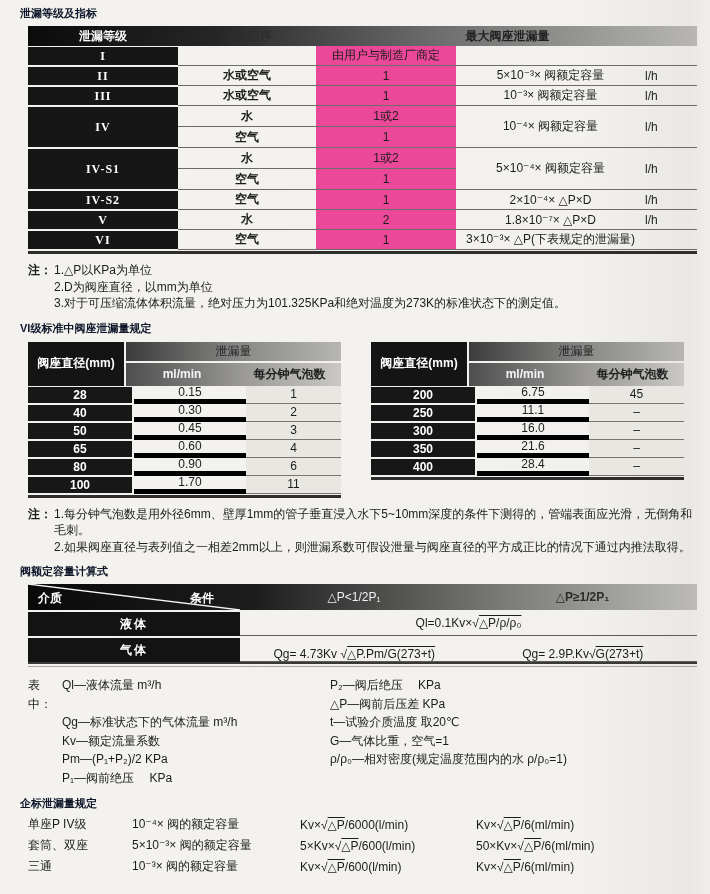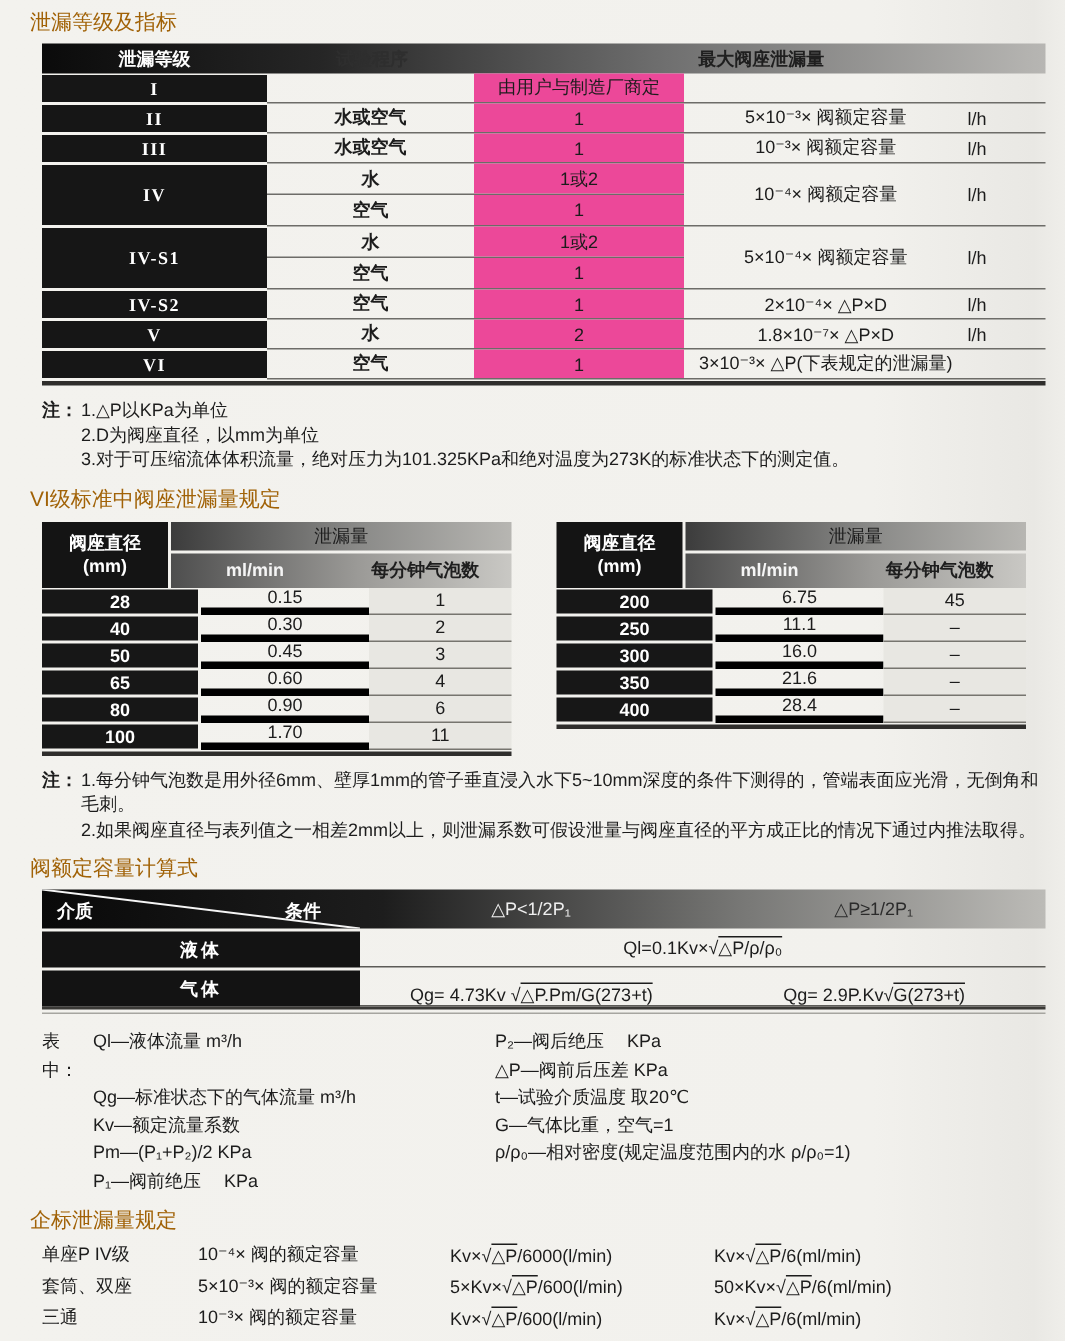--- a/index.html
+++ b/index.html
@@ -3,21 +3,21 @@
 <meta charset="utf-8">
 <style>
   html,body{margin:0;padding:0}
   body{
     width:710px;height:894px;overflow:hidden;
     background:linear-gradient(to right,#f3f2ee 0%,#f2f1ed 82%,#e9e8e4 97%,#efeeea 100%);
     font-family:"Liberation Sans","DejaVu Sans",sans-serif;
     color:#1c1c1c;font-size:12px;
   }
   .page{padding:6px 13px 0 20px;}
-  .sec-title{font-weight:normal;font-size:14px;margin:0 0 0 0;color:#a16207}
+  .sec-title{font-weight:bold;font-size:11px;margin:0 0 0 0;color:#0f172a}
 
   
   .t1{margin:5px 0 0 8px;width:669px}
   .t1-header{display:flex;height:20px;line-height:20px;font-weight:bold;
     background:linear-gradient(to right,#0b0b0b 0%,#262626 28%,#6f6f6f 62%,#b7b6b3 100%);}
   .h-grade{width:150px;text-align:center;color:#fdfdfd}
   .h-med{width:138px;text-align:center;color:#f4f4f4}
   .h-proc{width:140px;text-align:center;color:#2e2e2e}
   .h-leak{flex:1;text-align:center;color:#1f1f1f}
   .t1-row{display:flex;align-items:stretch;min-height:20px}
@@ -37,22 +37,22 @@
   
   .notes{margin:8px 0 0 8px;line-height:16.5px}
   .nline{display:flex}
   .nlabel{width:26px;flex:none;font-weight:bold}
   .nindent{padding-left:26px}
 
   
   .t2wrap{display:flex;gap:30px;margin:6px 0 0 8px}
   .t2{width:313px}
   .t2-head{display:flex;height:44px}
-  .t2-diam{width:84px;margin-right:2px;background:#141414;color:#fff;font-weight:bold;
-    display:flex;flex-direction:column;align-items:center;justify-content:center;line-height:15px}
+  .t2-diam{width:96px;margin-right:2px;background:#141414;color:#fff;font-weight:bold;
+    display:flex;flex-direction:row;align-items:center;justify-content:center;line-height:15px}
   .t2-right{flex:1;display:flex;flex-direction:column}
   .t2-leak{height:19px;line-height:19px;text-align:center;font-weight:normal;color:#1d1d1d;margin-bottom:2px;
     background:linear-gradient(to right,#3c3c3c 0%,#8a8a88 55%,#b7b6b2 100%)}
   .t2-sub{flex:1;display:flex;align-items:center;font-weight:bold;
     background:linear-gradient(to right,#4e4e4e 0%,#9b9a97 55%,#c9c8c4 100%)}
   .t2-sub .ml{width:112px;text-align:center;color:#f5f5f5}
   .t2-sub .bub{flex:1;text-align:center;color:#1e1e1e}
   .t2-row{display:flex;height:18px;align-items:stretch}
   .t2-d{width:104px;background:#171717;color:#fff;margin:1px 2px 1px 0;font-weight:bold;
     display:flex;align-items:center;justify-content:center}
@@ -62,21 +62,21 @@
 
   
   .t3{margin:5px 0 0 8px;width:669px}
   .t3-head{display:flex;height:26px;font-weight:bold;
     background:linear-gradient(to right,#090909 0%,#1d1d1d 34%,#787876 70%,#bcbbb7 100%)}
   .t3-corner{width:212px;position:relative;color:#fff}
   .t3-corner svg{position:absolute;left:0;top:0}
   .t3-medium{position:absolute;left:10px;top:6px}
   .t3-cond{position:absolute;right:26px;top:6px}
   .t3-c1{width:228px;text-align:center;line-height:26px;color:#efefef;font-weight:normal}
-  .t3-c2{flex:1;text-align:center;line-height:26px;color:#2b2b2b;font-weight:normal}
+  .t3-c2{flex:1;text-align:center;line-height:26px;color:#2b2b2b;font-weight:bold}
   .t3-row{display:flex;height:26px;align-items:stretch}
   .t3-label{width:212px;background:#131313;color:#fff;margin-top:2px;font-weight:bold;letter-spacing:2px;
     display:flex;align-items:center;justify-content:center}
   .t3-content{flex:1;display:flex;align-items:stretch;border-bottom:1px solid #5c5b57}
   .t3-full{flex:1;display:flex;align-items:center;justify-content:center}
   .t3-half{width:50%;display:flex;align-items:flex-end;justify-content:center}
   .t3-bottom{border-top:2px solid #3a3936;border-bottom:1px solid #a6a5a0;height:2px}
 
   
   .legend{display:flex;margin:9px 0 0 8px;line-height:18.5px}

